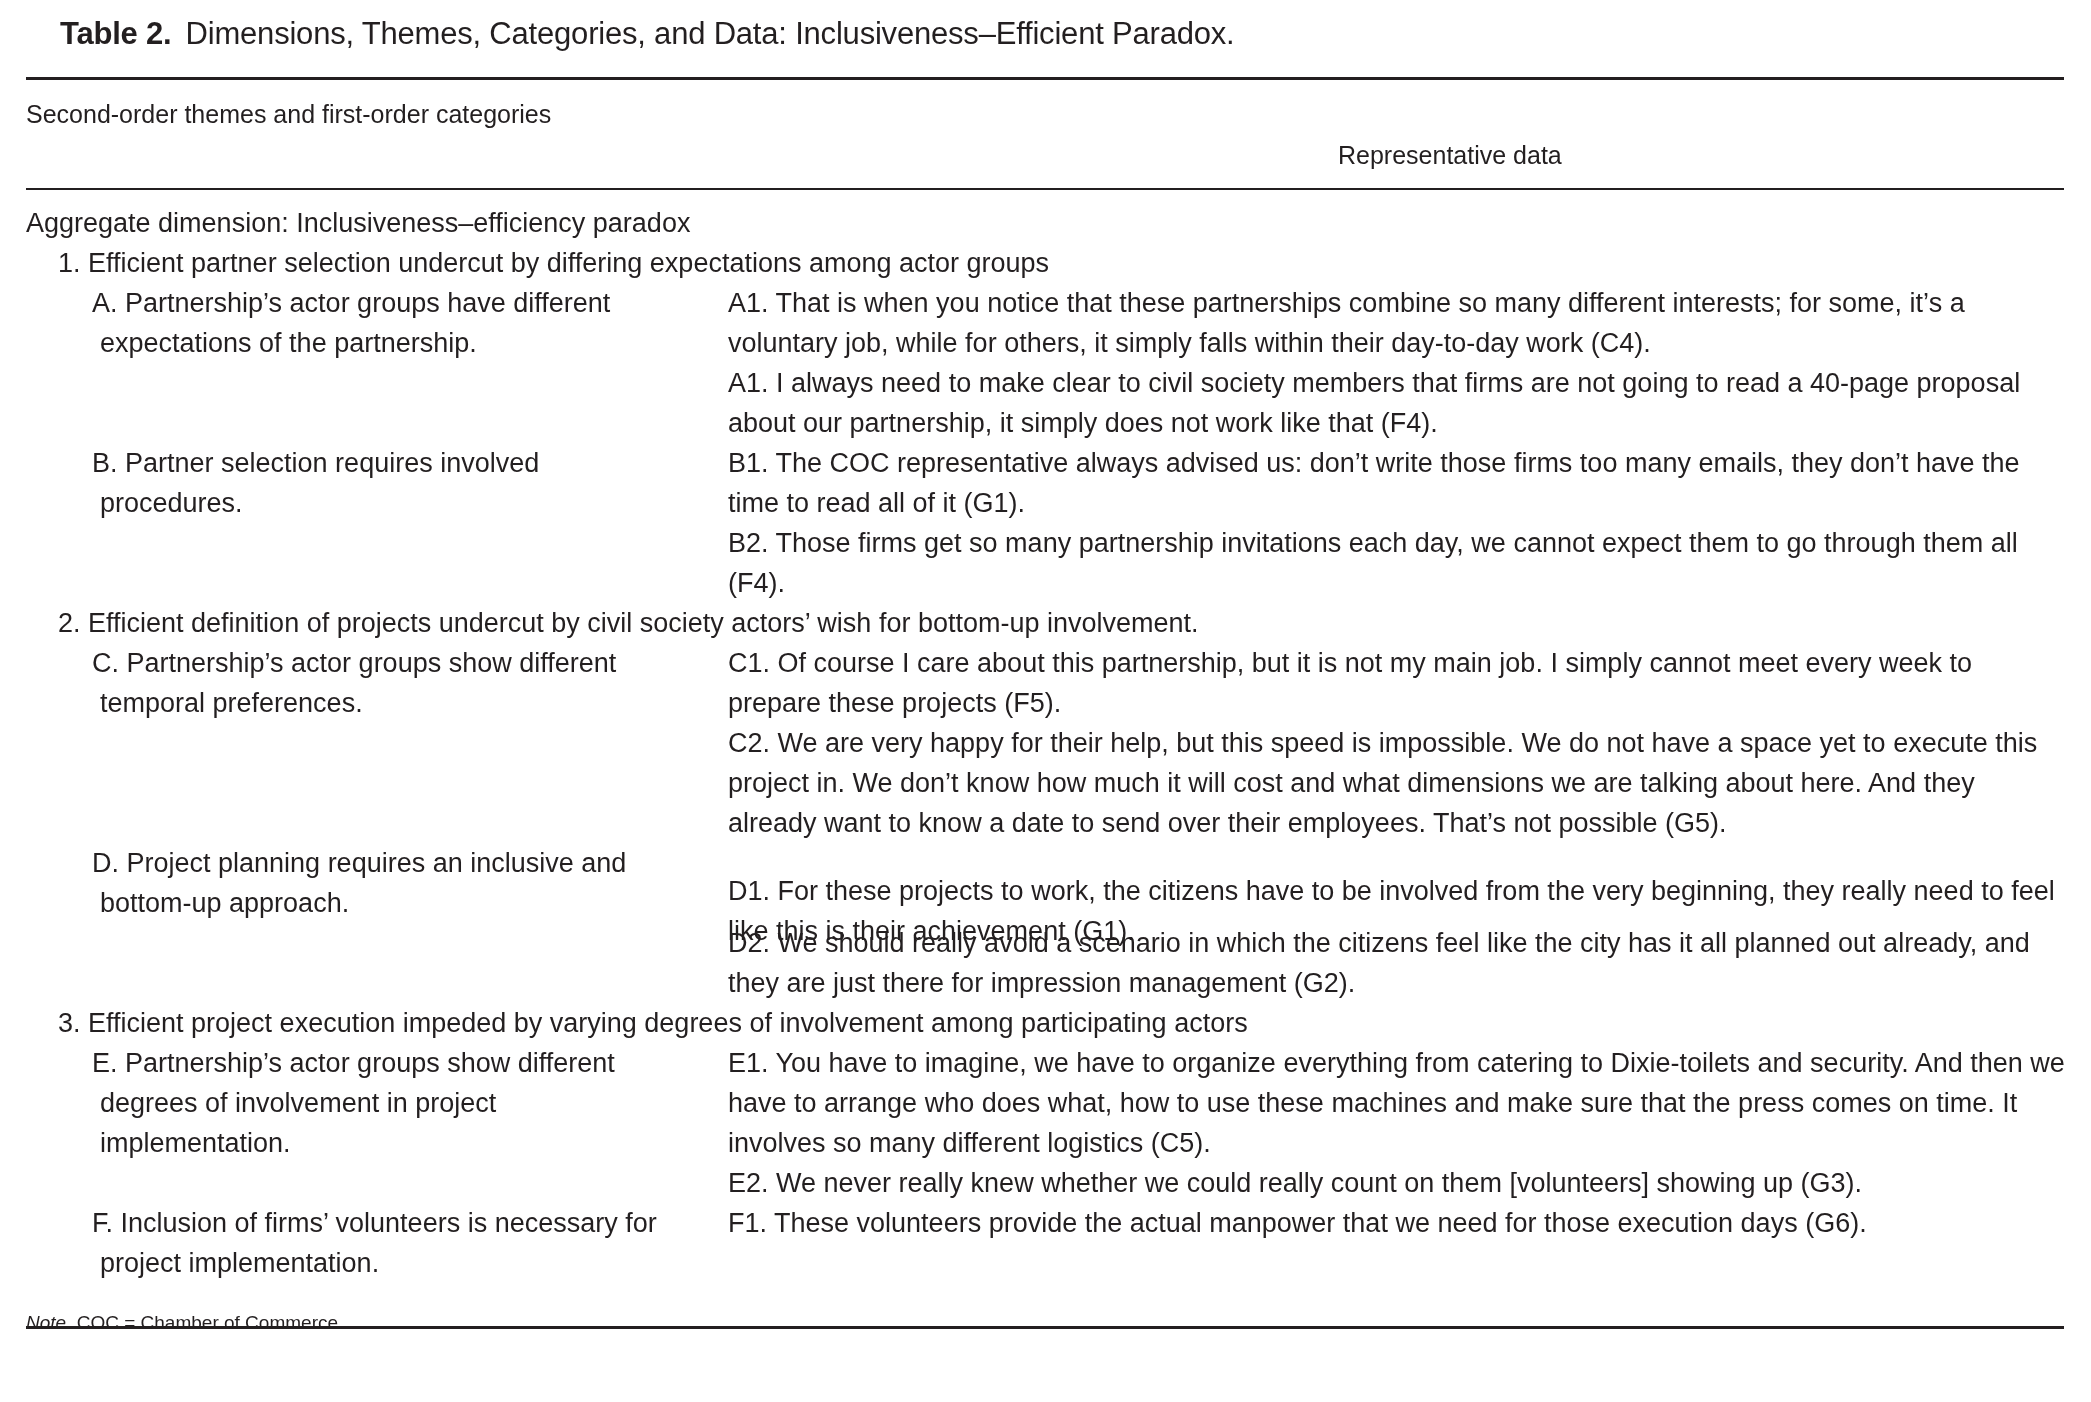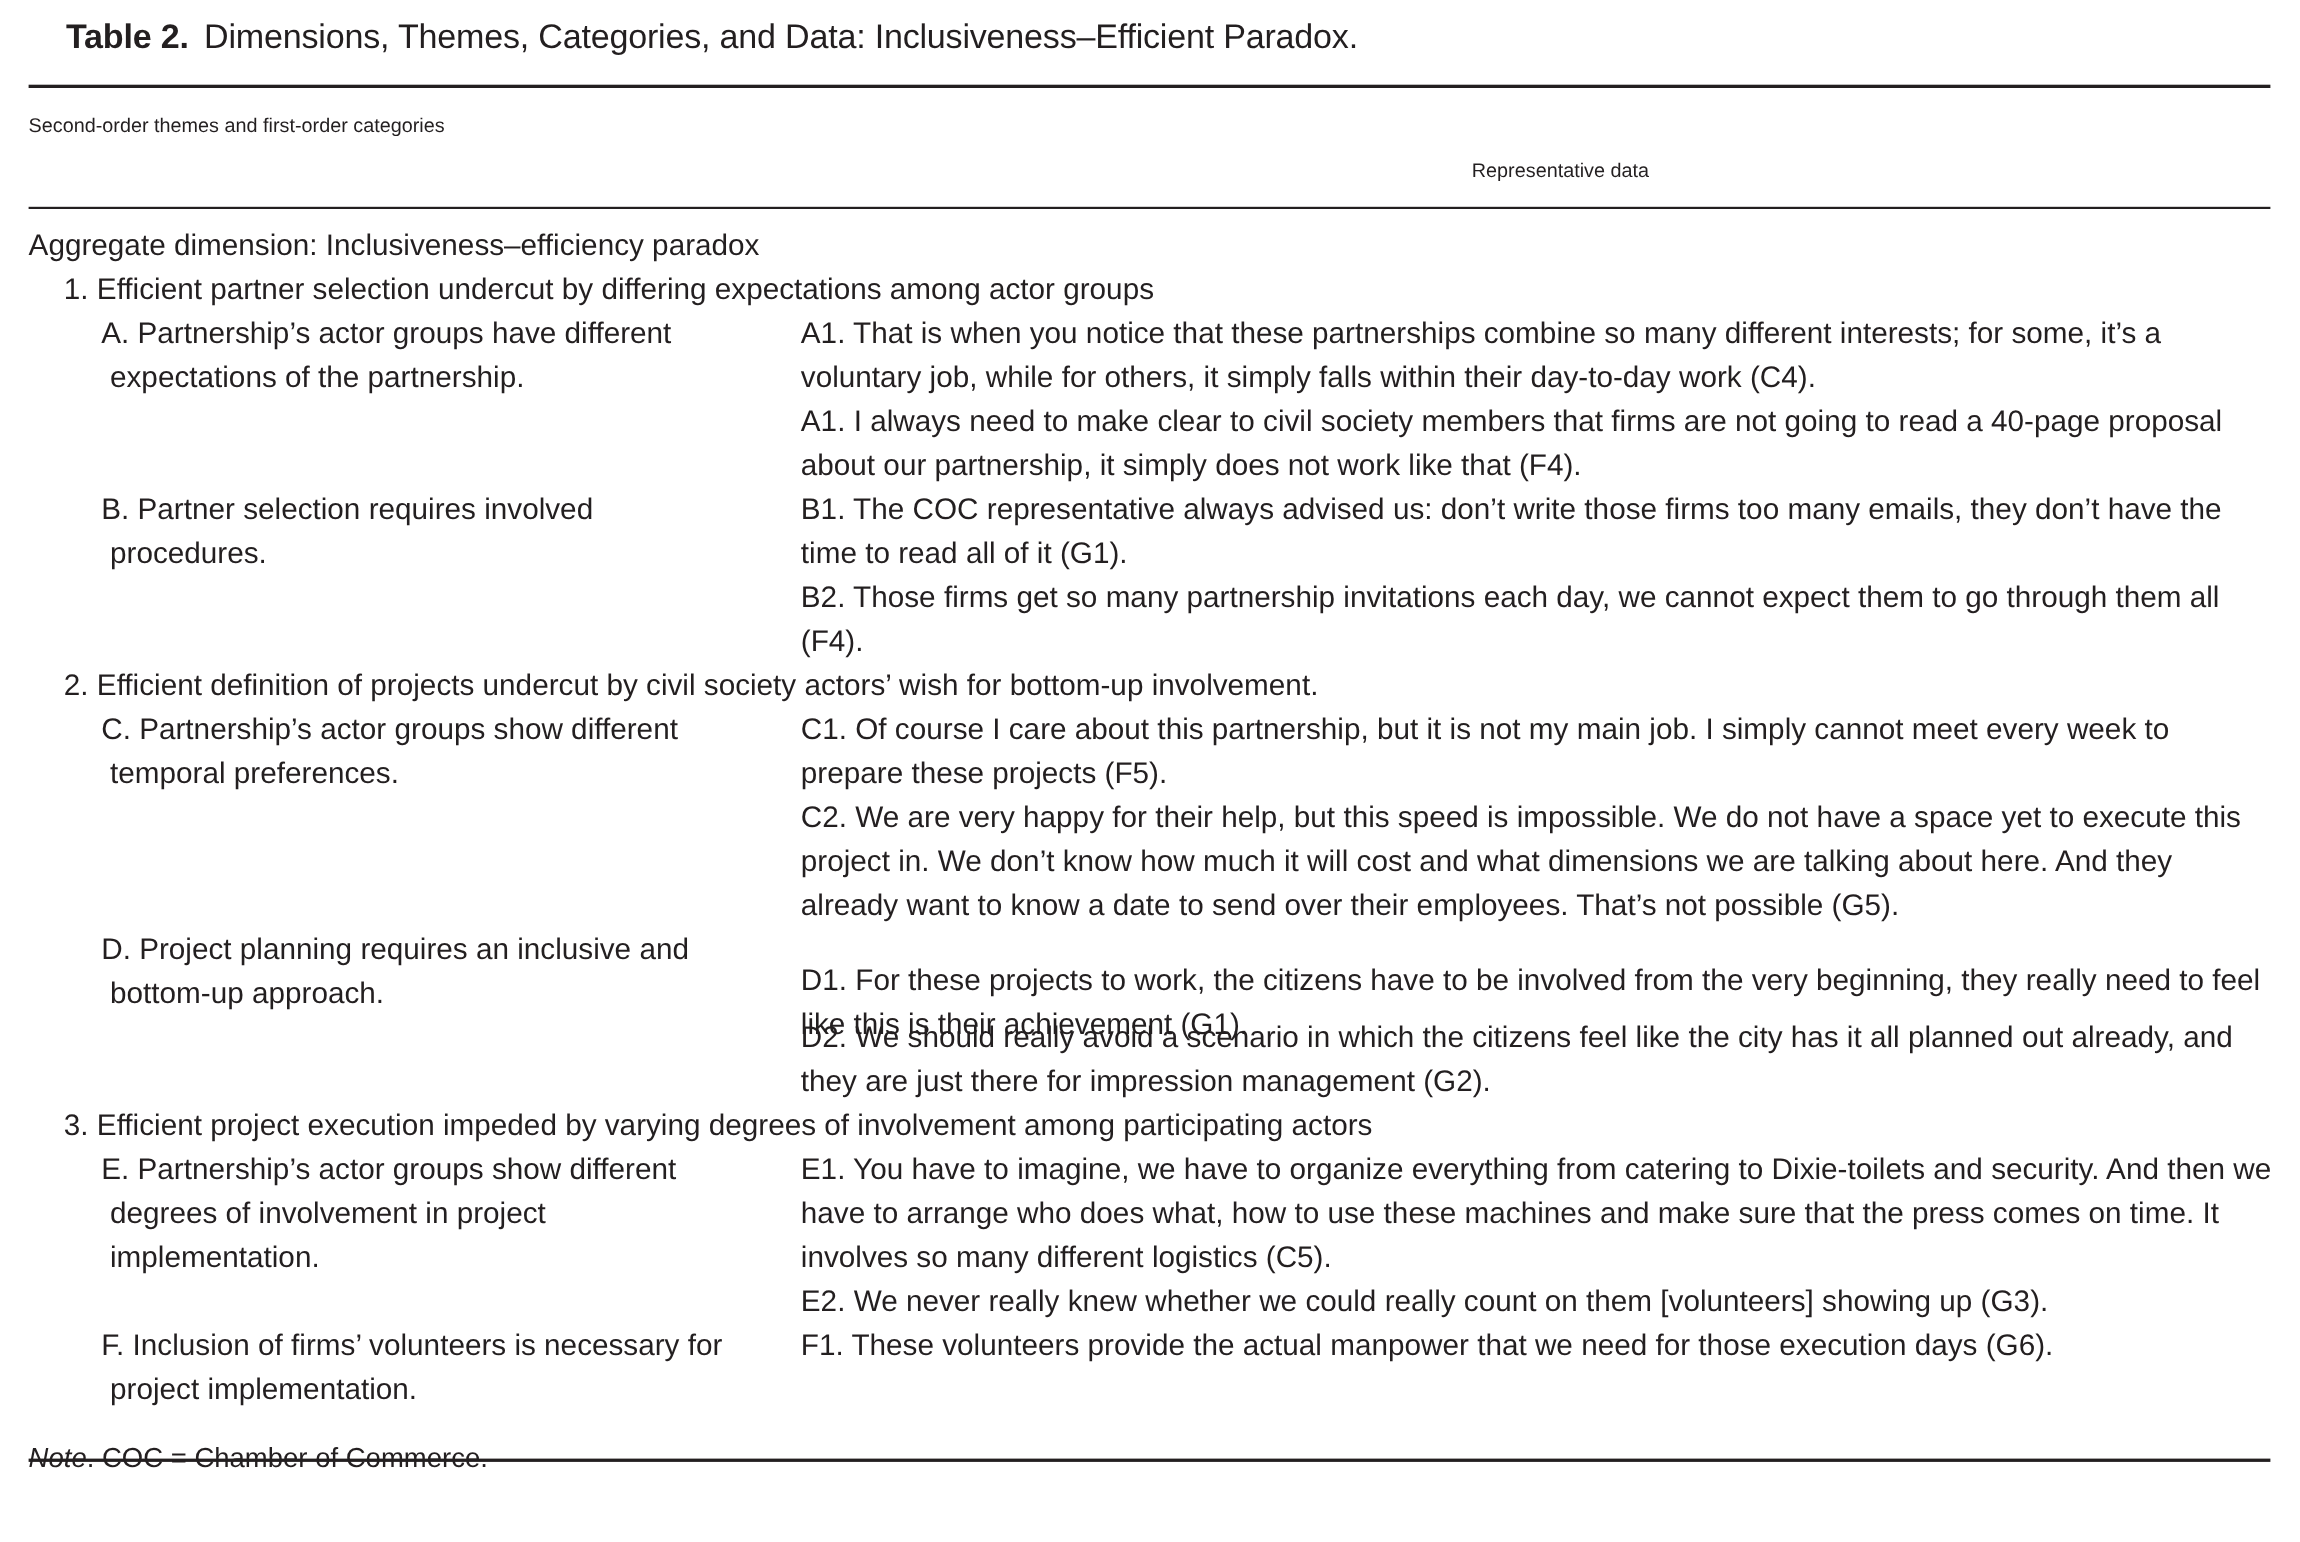--- a/index.html
+++ b/index.html
@@ -12,32 +12,32 @@
   .title {
     position: absolute; left: 26px; top: 16px; font-size: 31px; letter-spacing: -0.2px;
     white-space: nowrap;
   }
   .title .label { font-weight: bold; margin-right: 14px; margin-left: 34px; }
   .rule { position: absolute; left: 26px; width: 2038px; background: #231f20; }
   .rule.top { top: 77px; height: 3px; }
   .rule.head { top: 188px; height: 2px; }
   .rule.bottom { top: 1326px; height: 3px; }
 
-  .col-head { position: absolute; font-size: 18px; line-height: 40px; }
+  .col-head { position: absolute; font-size: 25px; line-height: 40px; }
   .col-head.left { left: 26px; top: 94px; width: 600px; }
   .col-head.right { left: 1338px; top: 135px; white-space: nowrap; }
 
   .body { position: absolute; left: 0; top: 203px; width: 2091px; font-size: 27px; }
   .line { position: absolute; white-space: nowrap; line-height: 40px; }
   .agg { left: 26px; }
   .theme { left: 58px; }
   .cat { left: 92px; width: 560px; white-space: normal; text-indent: -8px; padding-left: 8px; line-height: 40px; }
   .quote { left: 728px; width: 1340px; white-space: normal; line-height: 40px; }
 
-  .note { position: absolute; left: 26px; top: 1312px; font-size: 25px; white-space: nowrap; }
+  .note { position: absolute; left: 26px; top: 1312px; font-size: 19px; white-space: nowrap; }
   .note em { font-style: italic; }
 </style>
 </head>
 <body>
 
 <div class="page">
 
   <div class="title">
     <span class="label">Table 2.</span><span>Dimensions, Themes, Categories, and Data: Inclusiveness–Efficient Paradox.</span>
   </div>

